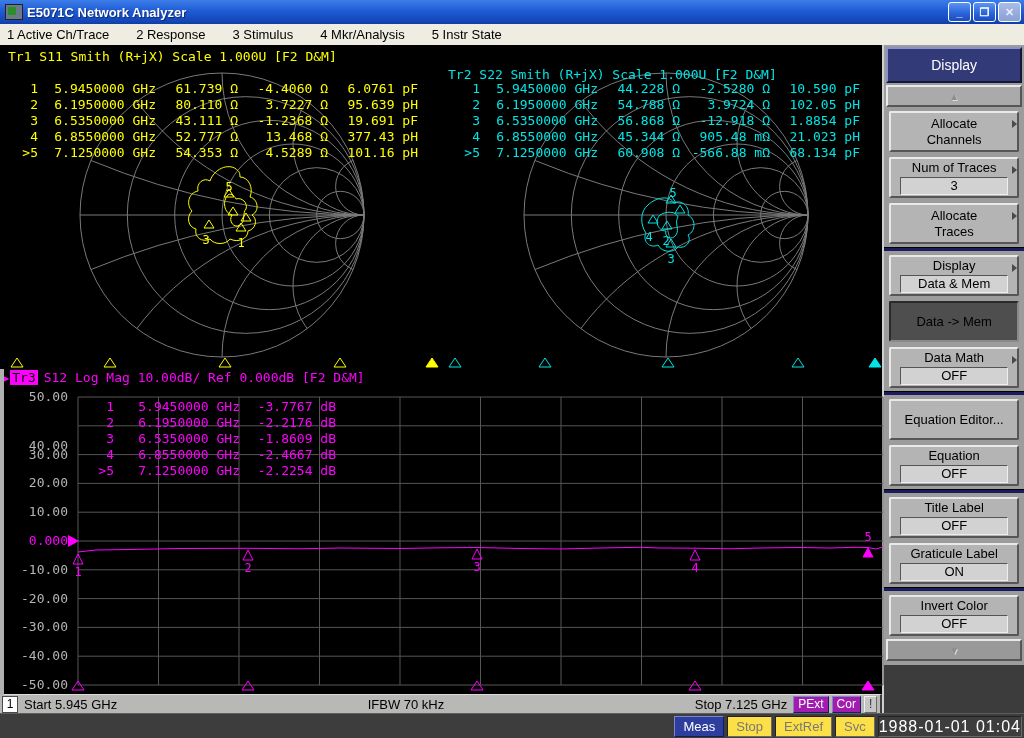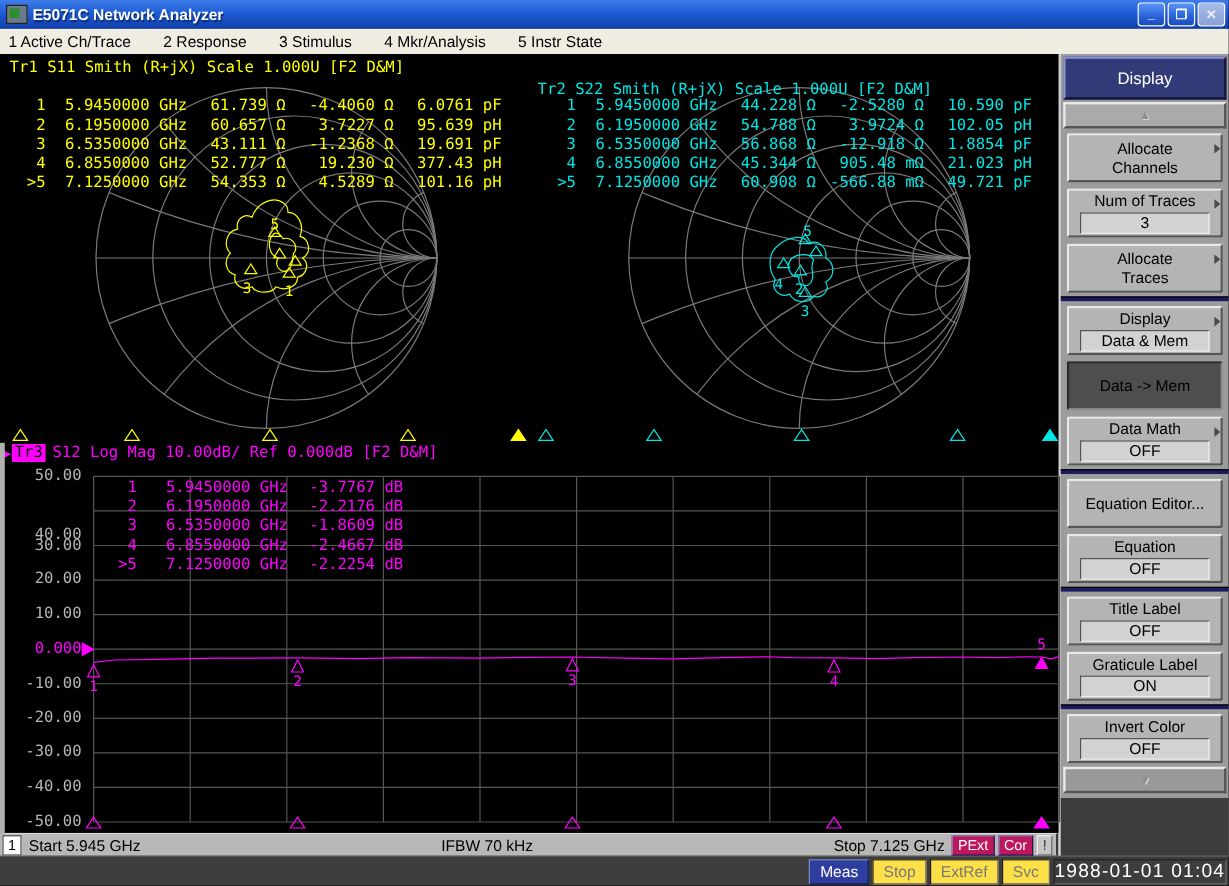--- a/index.html
+++ b/index.html
@@ -36,21 +36,21 @@
   .tr3hdr .tname{background:#ff00ff;color:#000;padding:0 2px;}
   .tr3hdr .rest{color:#ff00ff;margin-left:6px;white-space:pre;}
   .left-strip{position:absolute;left:0;top:324px;width:4px;height:326px;background:#b0b0ae;}
   
   .chbar{height:18px;background:#b8b8b6;display:flex;align-items:center;font-size:13px;color:#000;border-top:1px solid #dcdcda;border-right:2px solid #3c3c3c;}
   .chnum{background:#fff;border:1px solid #4a4a4a;width:14px;text-align:center;height:15px;line-height:15px;margin:0 6px 0 2px;font-size:12px;}
   .chbar .start{flex:0 0 auto;}
   .chbar .mid{flex:1;text-align:center;}
   .chbar .stop{margin-right:6px;}
   .badge{border:1px solid;padding:0 4px;height:15px;line-height:15px;font-size:12px;margin-right:3px;}
-  .badge.navy{background:#be185d;color:#fff;border-color:#7a88c8 #16205c #16205c #7a88c8;text-align:right;}
+  .badge.navy{background:#a21caf;color:#fff;border-color:#7a88c8 #16205c #16205c #7a88c8;text-align:right;}
   .badge.warn{background:#c6c6c4;color:#333;border-color:#eee #666 #666 #eee;}
   
   .sidebar{width:140px;background:#9c9c9c;border-left:2px solid #cfcfcf;display:flex;flex-direction:column;}
   .sk-title{height:32px;margin:2px 2px 1px 2px;background:#333a78;color:#fff;display:flex;align-items:center;justify-content:center;font-size:14px;border:2px solid;border-color:#8890c8 #14163a #14163a #8890c8;}
   .scrollbtn{height:18px;margin:1px 2px;background:#aaaaaa;border:2px solid;border-color:#e9e9e9 #565656 #565656 #e9e9e9;display:flex;align-items:center;justify-content:center;color:#8e8e8e;font-size:10px;text-shadow:1px 1px 0 #d8d8d8;}
   .scrollbtn.down{background:#999;}
   .skeys{flex:0 0 auto;display:flex;flex-direction:column;}
   .skey{margin:3px 5px 2px 5px;height:37px;background:#b4b4b4;border:2px solid;border-color:#e9e9e9 #565656 #565656 #e9e9e9;border-radius:2px;position:relative;font-size:13px;color:#000;display:flex;flex-direction:column;align-items:center;justify-content:center;line-height:16px;}
   .skey.pressed{background:#4e4e4e;border-color:#2a2a2a #8a8a8a #8a8a8a #2a2a2a;}
   .skey .val{background:#d2d2d2;border:1px solid;border-color:#555 #eee #eee #555;width:106px;text-align:center;font-size:13px;height:16px;line-height:16px;margin-top:1px;}
@@ -225,36 +225,36 @@
           <div class="mrow">
             <span>1</span>
             <span>5.9450000 GHz</span>
             <span>61.739 Ω</span>
             <span>-4.4060 Ω</span>
             <span>6.0761 pF</span>
           </div>
           <div class="mrow">
             <span>2</span>
             <span>6.1950000 GHz</span>
-            <span>60.657 Ω</span>
+            <span>80.110 Ω</span>
             <span>3.7227 Ω</span>
             <span>95.639 pH</span>
           </div>
           <div class="mrow">
             <span>3</span>
             <span>6.5350000 GHz</span>
             <span>43.111 Ω</span>
             <span>-1.2368 Ω</span>
             <span>19.691 pF</span>
           </div>
           <div class="mrow">
             <span>4</span>
             <span>6.8550000 GHz</span>
             <span>52.777 Ω</span>
-            <span>19.230 Ω</span>
+            <span>13.468 Ω</span>
             <span>377.43 pH</span>
           </div>
           <div class="mrow">
             <span>&gt;5</span>
             <span>7.1250000 GHz</span>
             <span>54.353 Ω</span>
             <span>4.5289 Ω</span>
             <span>101.16 pH</span>
           </div>
         </div>
@@ -285,21 +285,21 @@
             <span>6.8550000 GHz</span>
             <span>45.344 Ω</span>
             <span>905.48 mΩ</span>
             <span>21.023 pH</span>
           </div>
           <div class="mrow">
             <span>&gt;5</span>
             <span>7.1250000 GHz</span>
             <span>60.908 Ω</span>
             <span>-566.88 mΩ</span>
-            <span>49.721 pF</span>
+            <span>68.134 pF</span>
           </div>
         </div>
 
       <div class="tr3hdr">
         <span class="arr">▶</span>
         <span class="tname">Tr3</span>
         <span class="rest">S12 Log Mag 10.00dB/ Ref 0.000dB [F2 D&amp;M]</span>
       </div>
 
       <div id="ylabels">

